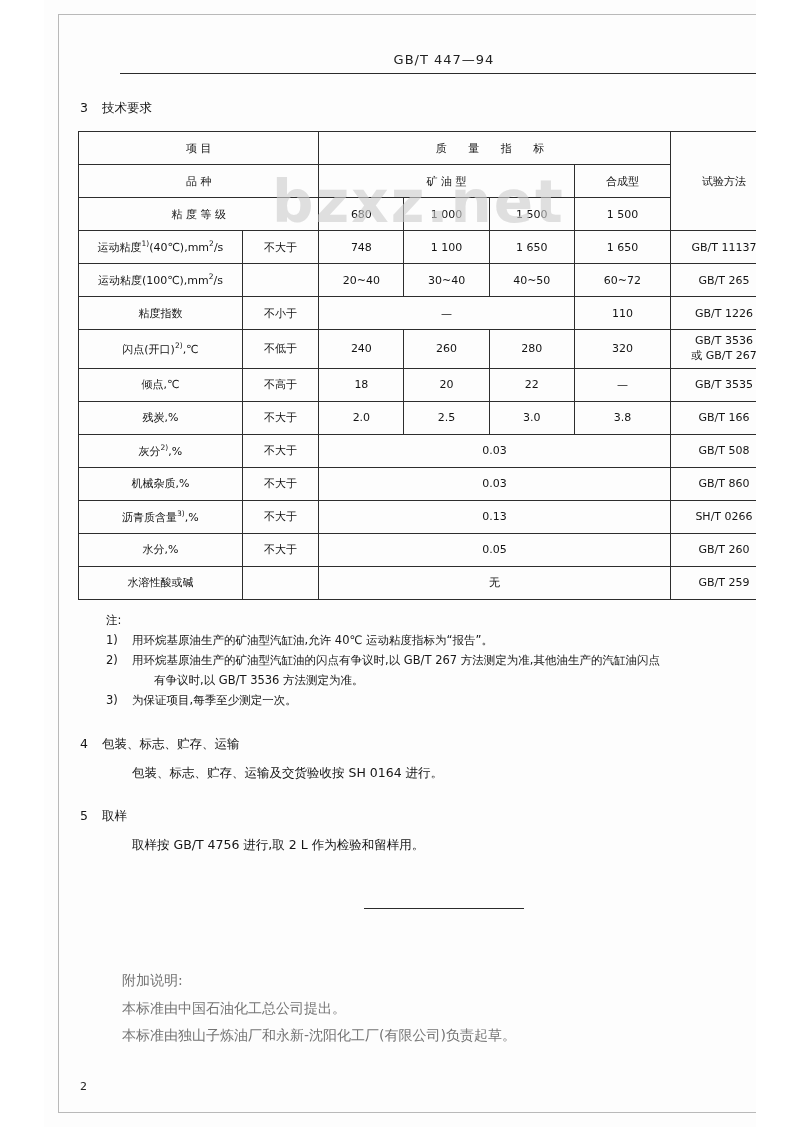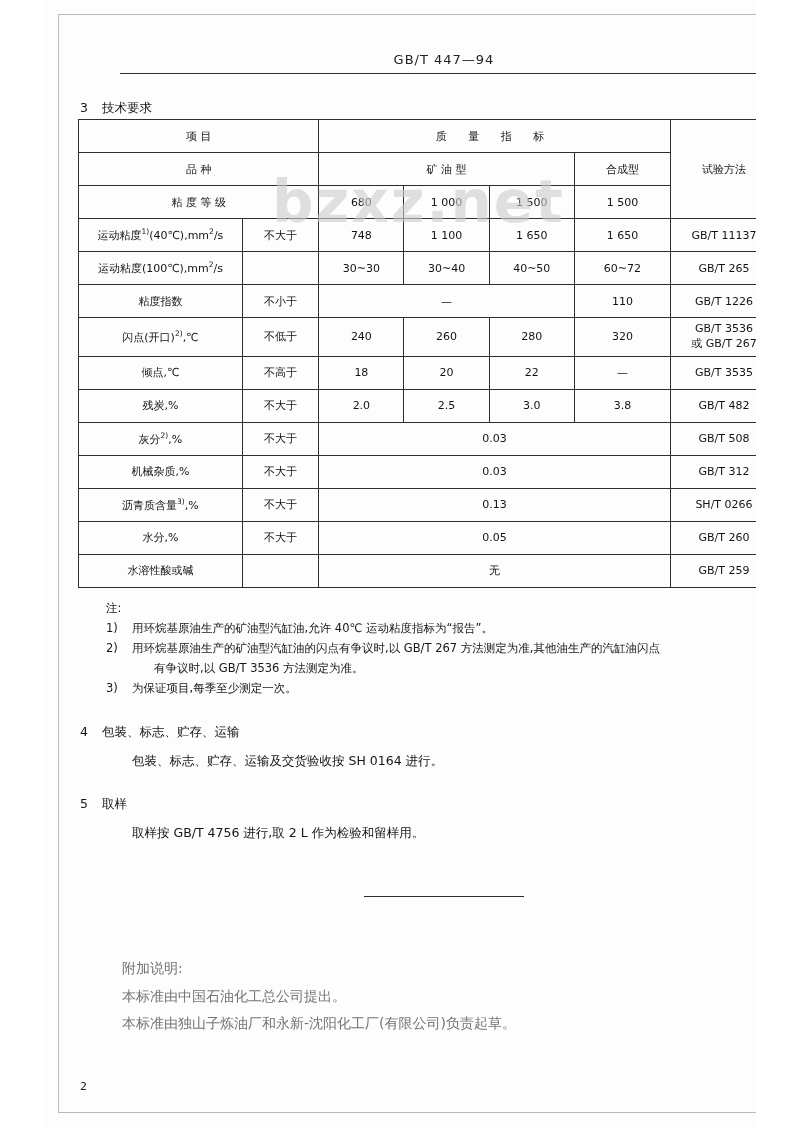--- a/index.html
+++ b/index.html
@@ -76,21 +76,21 @@
     color: rgba(205, 205, 205, 0.62);
     letter-spacing: 2px;
     font-family: "DejaVu Sans", "Liberation Sans", sans-serif;
     pointer-events: none;
     user-select: none;
   }
   
   table.spec {
     border-collapse: collapse;
     width: 700px;
-    margin-top: 2px;
+    margin-top: 14px;
     margin-left: 4px;
     font-size: 11px;
     table-layout: fixed;
   }
   table.spec td {
     border: 1px solid #2d2d2d;
     padding: 4px 3px;
     text-align: center;
     vertical-align: middle;
     height: 24px;
@@ -217,21 +217,21 @@
           <td>748</td>
           <td>1 100</td>
           <td>1 650</td>
           <td>1 650</td>
           <td>GB/T 11137</td>
         </tr>
 
         <tr>
           <td class="item"><span id="item1">运动粘度(100℃),mm<sup>2</sup>/s</span></td>
           <td class="limit"></td>
-          <td>30~30</td>
+          <td>20~40</td>
           <td>30~40</td>
           <td>40~50</td>
           <td>60~72</td>
           <td>GB/T 265</td>
         </tr>
 
         <tr>
           <td class="item"><span id="item2">粘度指数</span></td>
           <td class="limit">不小于</td>
           <td colspan="3">—</td>
@@ -262,35 +262,35 @@
           <td>GB/T 3535</td>
         </tr>
 
         <tr>
           <td class="item"><span id="item5">残炭,%</span></td>
           <td class="limit">不大于</td>
           <td>2.0</td>
           <td>2.5</td>
           <td>3.0</td>
           <td>3.8</td>
-          <td>GB/T 482</td>
+          <td>GB/T 166</td>
         </tr>
 
         <tr>
           <td class="item"><span id="item6">灰分<sup>2)</sup>,%</span></td>
           <td class="limit">不大于</td>
           <td colspan="4">0.03</td>
           <td>GB/T 508</td>
         </tr>
 
         <tr>
           <td class="item"><span id="item7">机械杂质,%</span></td>
           <td class="limit">不大于</td>
           <td colspan="4">0.03</td>
-          <td>GB/T 312</td>
+          <td>GB/T 860</td>
         </tr>
 
         <tr>
           <td class="item"><span id="item8">沥青质含量<sup>3)</sup>,%</span></td>
           <td class="limit">不大于</td>
           <td colspan="4">0.13</td>
           <td>SH/T 0266</td>
         </tr>
 
         <tr>

